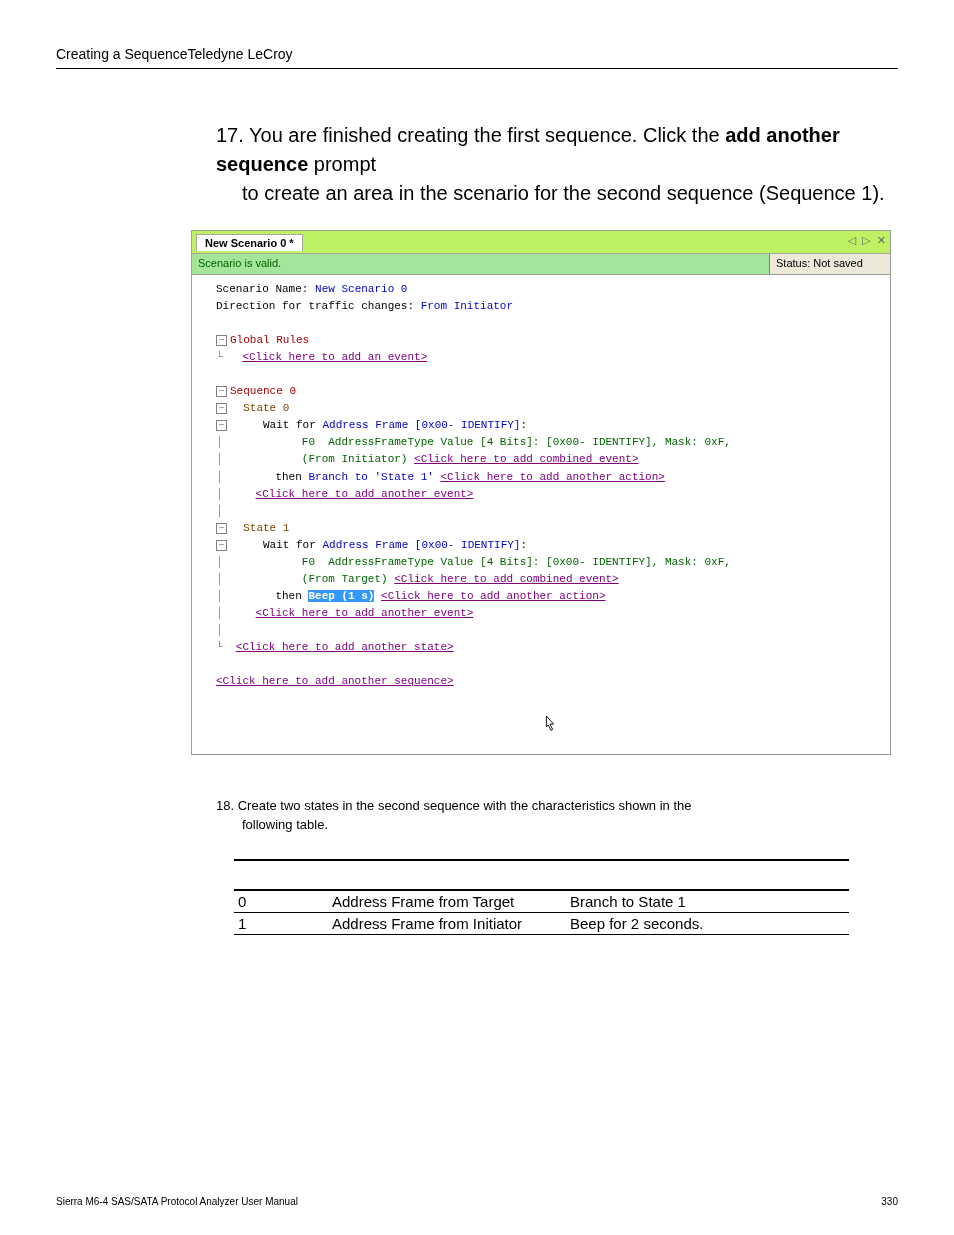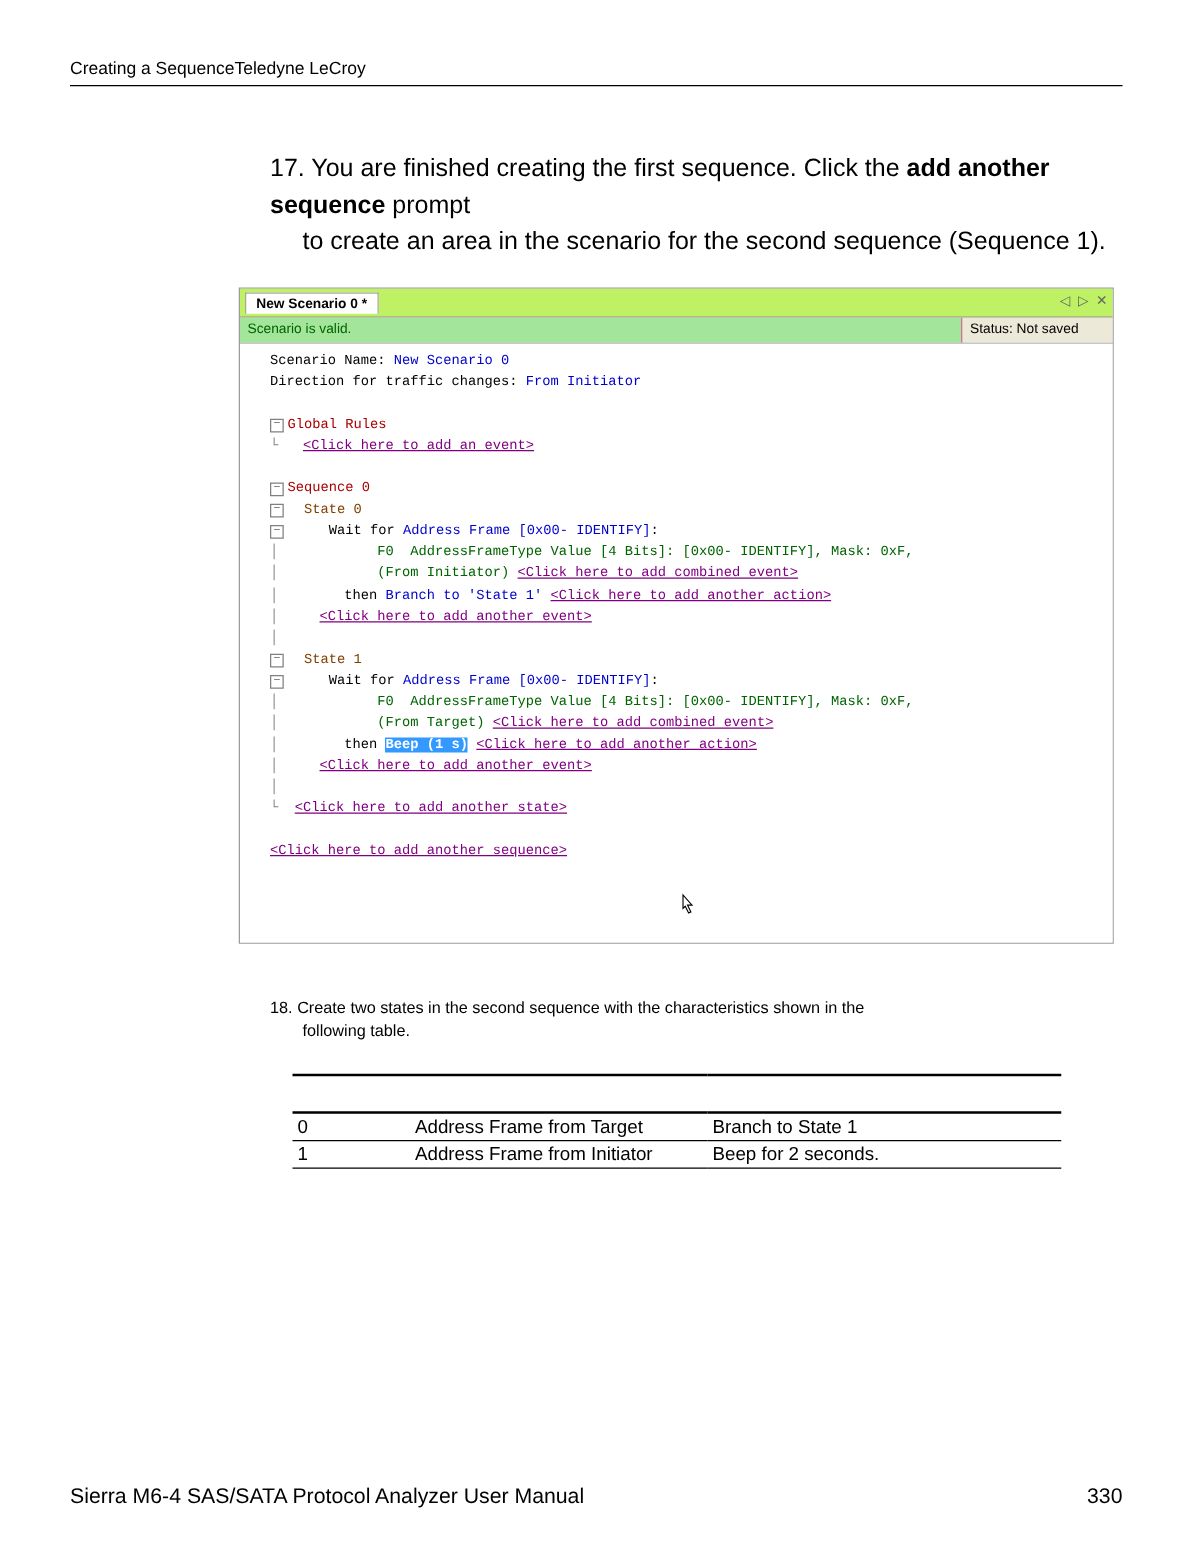--- a/index.html
+++ b/index.html
@@ -151,21 +151,21 @@
   table.states tbody tr { border-bottom: 1px solid #000; }
   table.states td { padding: 2px 4px; }
   table.states td.c0 { width: 86px; }
   table.states td.c1 { width: 230px; }
   .footer {
     position: absolute;
     left: 56px; right: 56px;
     bottom: 28px;
     display: flex;
     justify-content: space-between;
-    font-size: 17px;
+    font-size: 10px;
   }
 </style>
 </head>
 <body>
 
 <div class="page">
 
   <div class="header-row">
     <span>Creating a Sequence</span>
     <span>Teledyne LeCroy</span>

